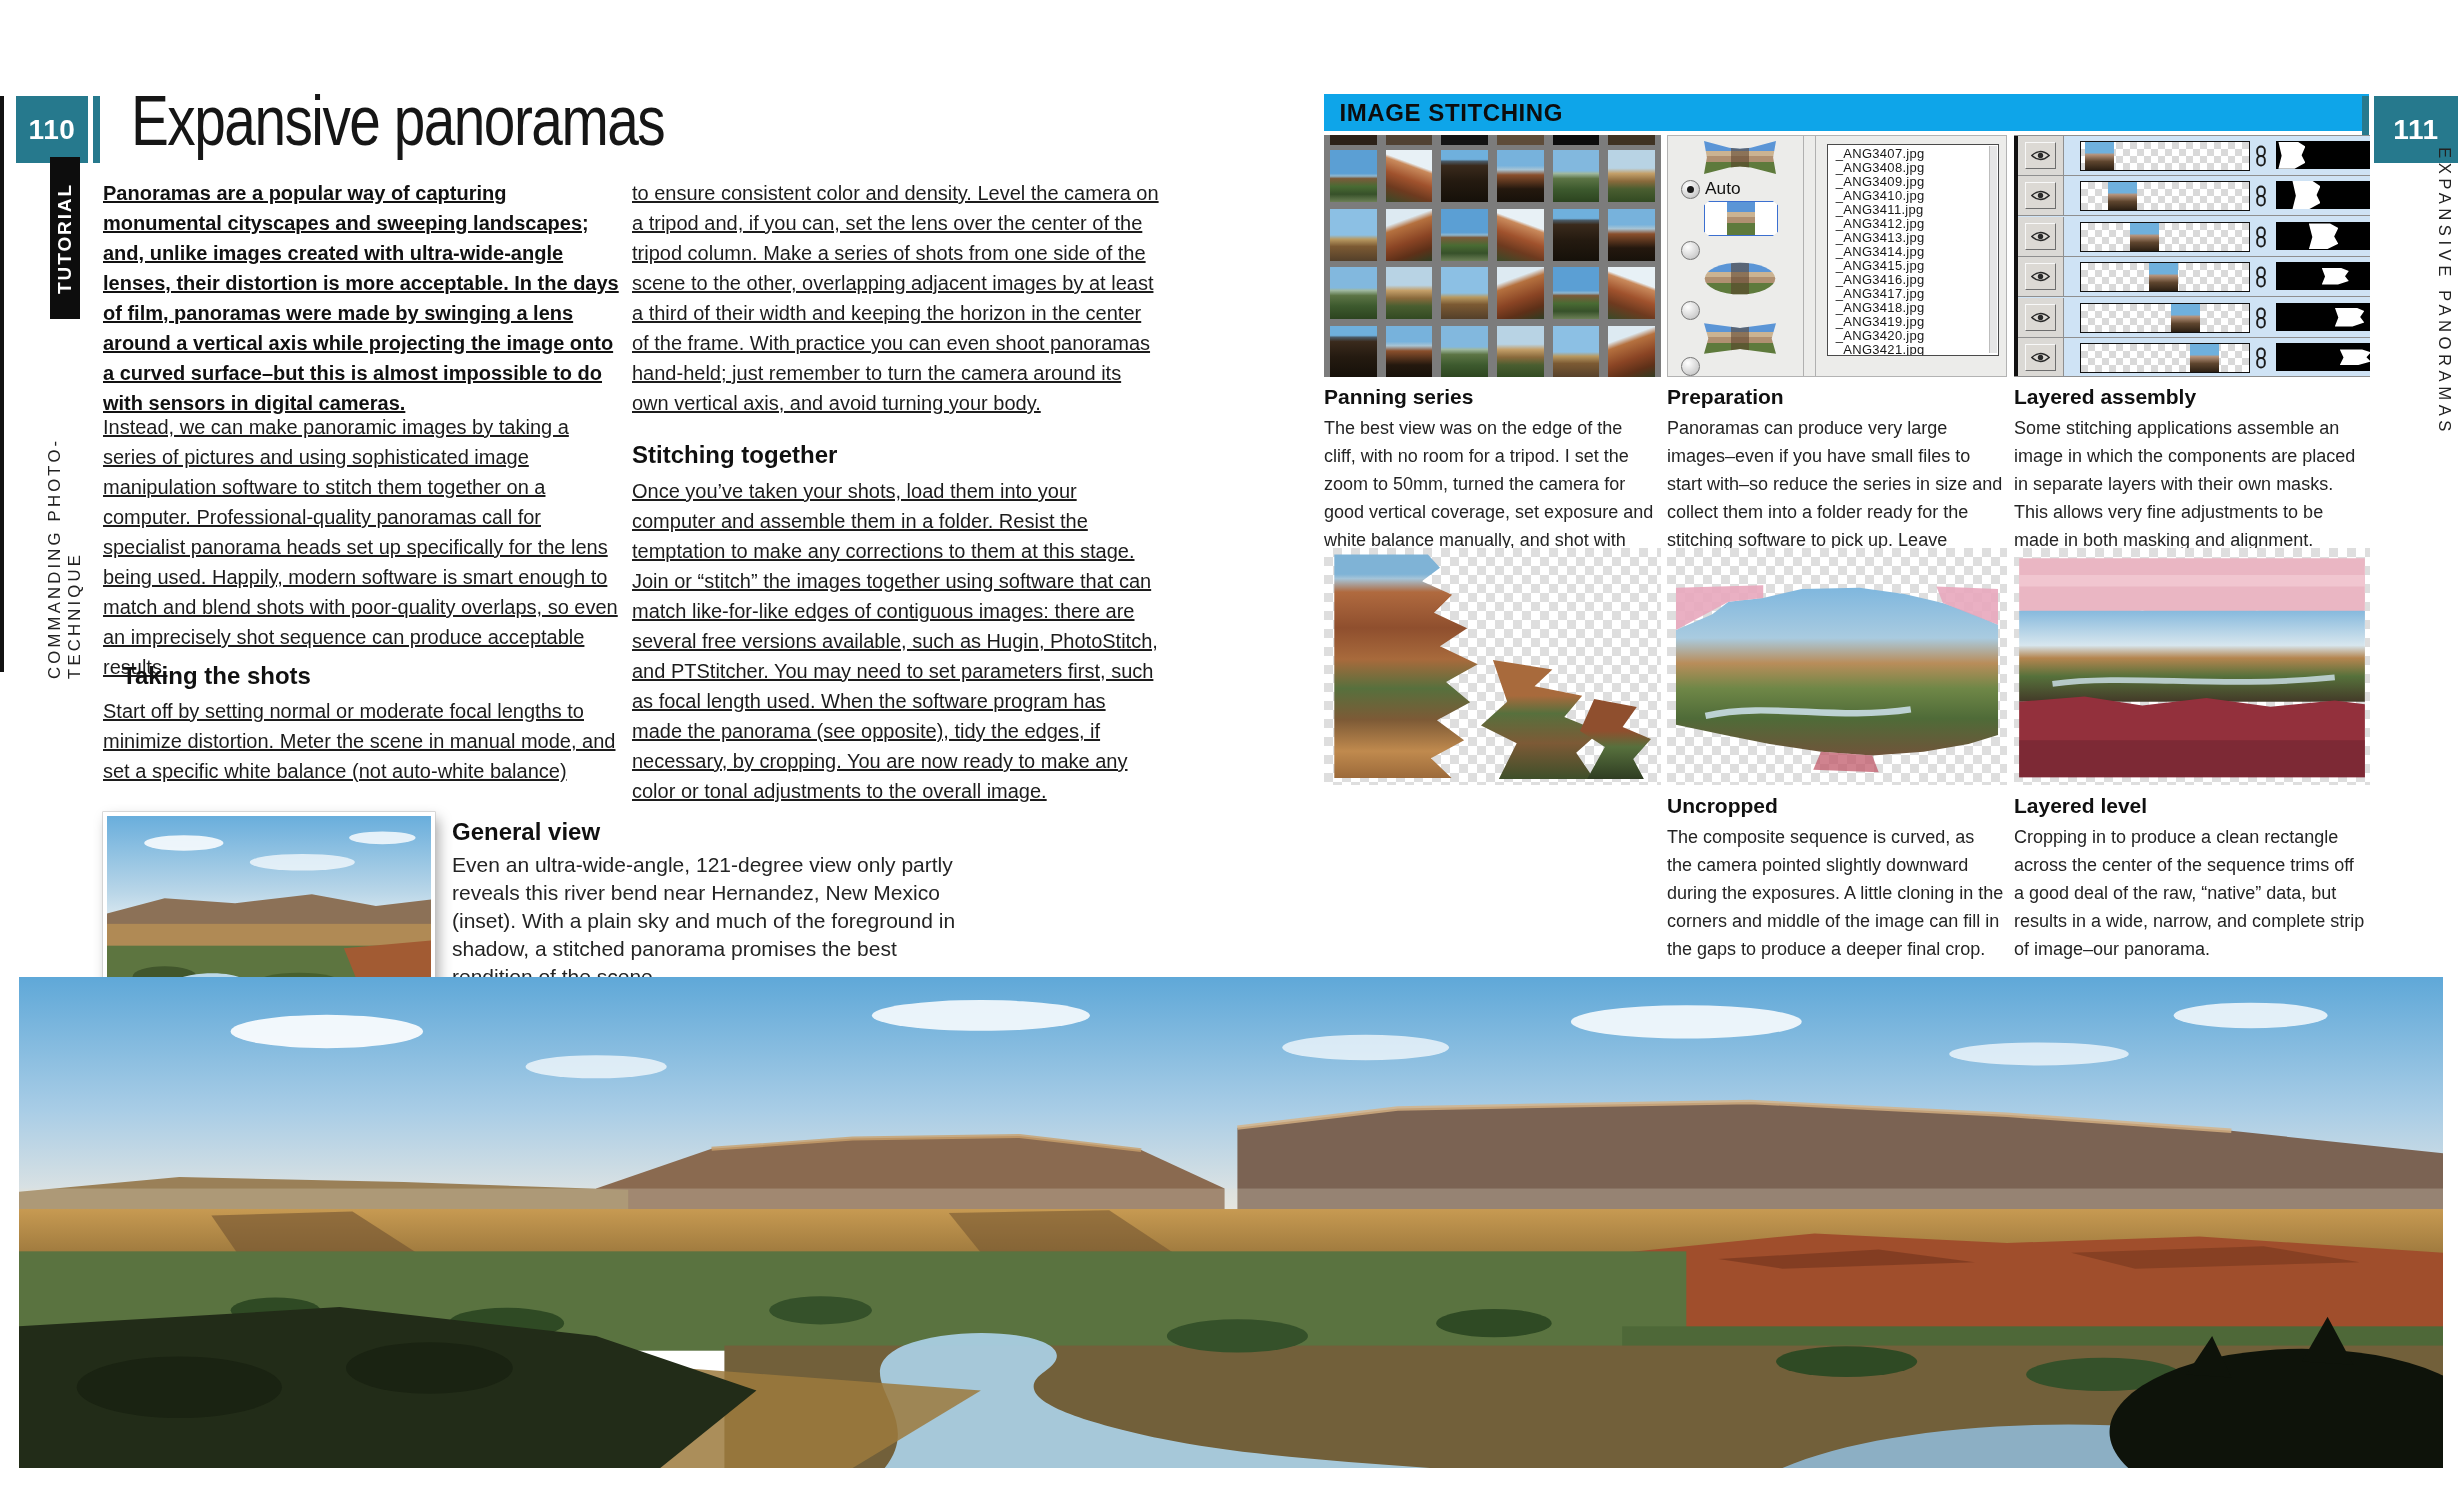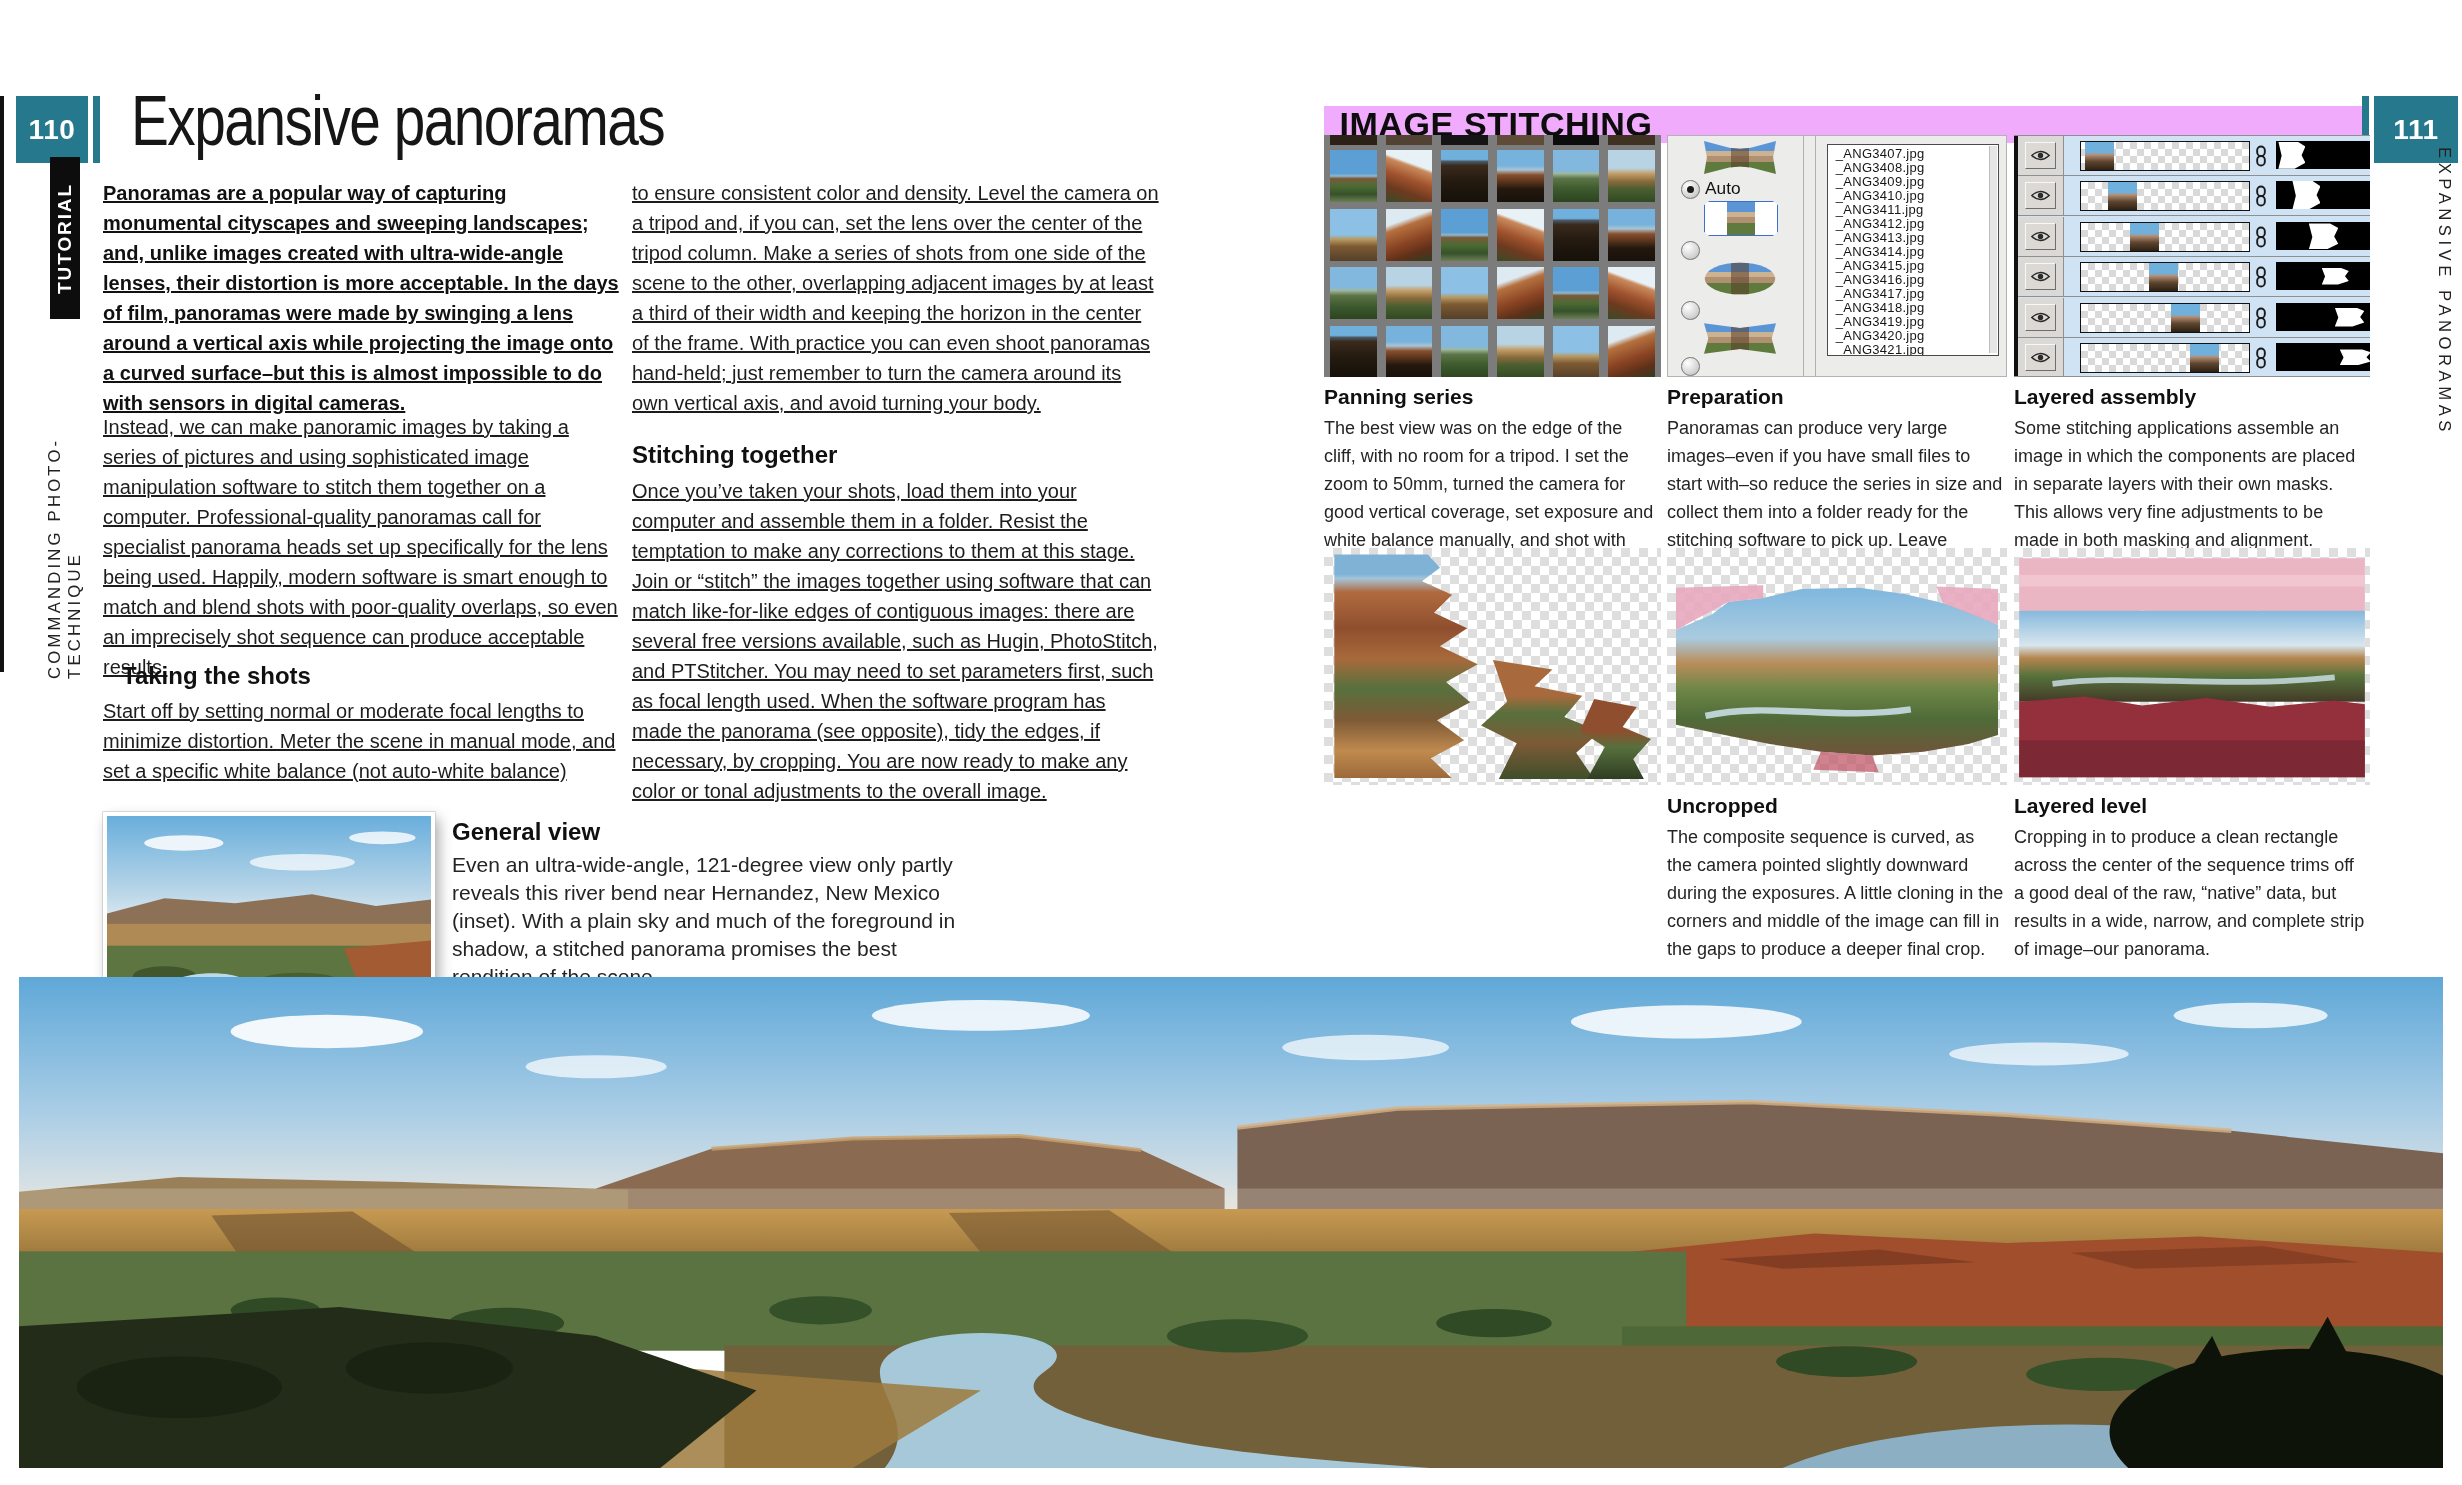--- a/index.html
+++ b/index.html
@@ -21,23 +21,23 @@
   .strand-left{left:50px;top:333px;width:29.5px;height:346px;display:flex;align-items:center;justify-content:center;
                font-size:16.7px;letter-spacing:3.2px;color:#222;}
   .strand-right{left:2430px;top:147px;width:28px;height:385px;display:flex;align-items:flex-start;justify-content:center;
                 font-size:16.7px;letter-spacing:4.5px;color:#222;}
   .bodytext{font-size:20px;line-height:30px;color:#1c1c1c;text-decoration:underline;}
   .bold-intro{font-weight:bold;color:#111;}
   .subhead{font-size:24px;font-weight:bold;color:#101010;}
   .fig-head{font-size:21px;font-weight:bold;color:#101010;margin-bottom:5.1px;}
   .fig-body{font-size:18px;line-height:28px;color:#242424;}
   
-  .band{left:1324px;top:106px;width:1045px;height:37px;background:#f0abfc;
+  .band{left:1324px;top:94px;width:1045px;height:37px;background:#0ea5e9;
         display:flex;align-items:center;padding-left:15.4px;box-sizing:border-box;
-        font-size:34px;font-weight:bold;letter-spacing:0.6px;color:#0d0d0d;}
+        font-size:24px;font-weight:bold;letter-spacing:0.6px;color:#0d0d0d;}
   .panel{box-sizing:border-box;overflow:hidden;}
   
   .contact{background:#7c7c7c;}
   .contact-cut{position:absolute;left:6.4px;top:0;right:6.4px;height:10.3px;display:grid;
                grid-template-columns:repeat(6,1fr);column-gap:9px;}
   .contact-grid{position:absolute;left:6.4px;top:15.4px;right:6.4px;display:grid;
                 grid-template-columns:repeat(6,1fr);column-gap:9px;row-gap:6.4px;}
   .cthumb{height:52px;}
   
   .prep{background:#ececea;border:0.6px solid #b3b3b3;}

